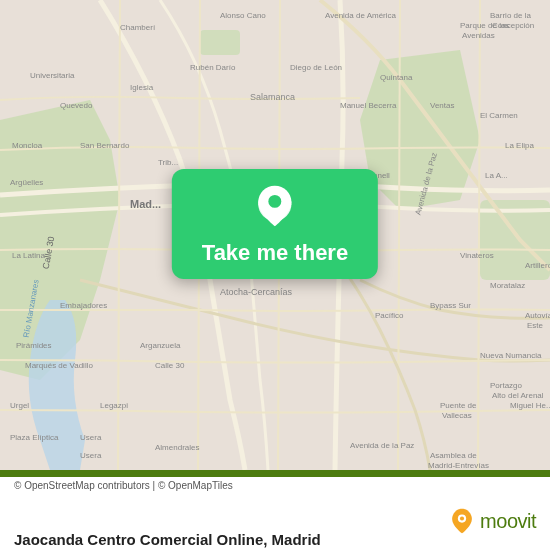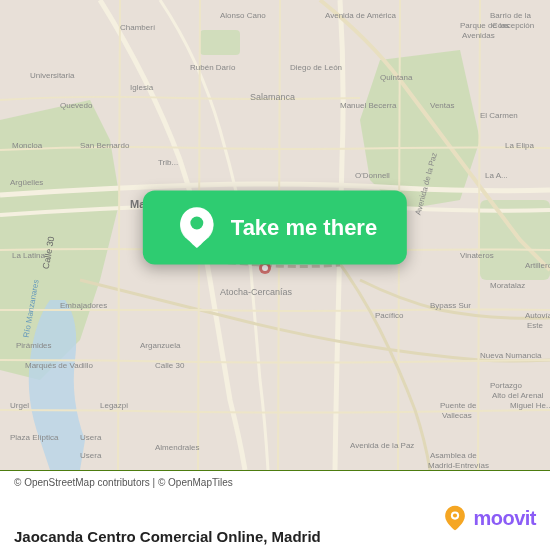--- a/index.html
+++ b/index.html
@@ -30,20 +30,21 @@
     
     #cta-overlay {
       position: absolute;
       top: 50%;
       left: 50%;
       transform: translate(-50%, -60%);
       background: #2ecc71;
       border-radius: 12px;
       padding: 13px 30px;
       display: flex;
+      flex-direction: column;
       align-items: center;
       justify-content: center;
       gap: 10px;
       box-shadow: 0 4px 15px rgba(0,0,0,0.3);
       min-width: 184px;
     }
 
     #pin-icon {
       width: 48px;
       height: 48px;
@@ -54,21 +55,21 @@
       font-size: 22px;
       font-weight: bold;
       white-space: nowrap;
     }
 
     
     #bottom-bar {
       width: 550px;
       height: 80px;
       background: white;
-      border-top: 1px solid #4d7c0f;
+      border-top: 7px solid #4d7c0f;
       display: flex;
       flex-direction: column;
       justify-content: center;
       padding: 6px 14px;
       position: relative;
     }
 
     #attribution {
       font-size: 10px;
       color: #555;
@@ -94,22 +95,22 @@
       gap: 4px;
     }
 
     #moovit-pin {
       width: 28px;
       height: 28px;
     }
 
     #moovit-wordmark {
       font-size: 20px;
-      font-weight: 700;
-      color: #8b5cf6;
+      font-weight: 400;
+      color: #4d7c0f;
       letter-spacing: -0.5px;
     }
   </style>
 </head>
 <body>
 
 <div id="map-container">
 
   <svg id="map-svg" viewBox="0 0 550 470" xmlns="http://www.w3.org/2000/svg">
 

